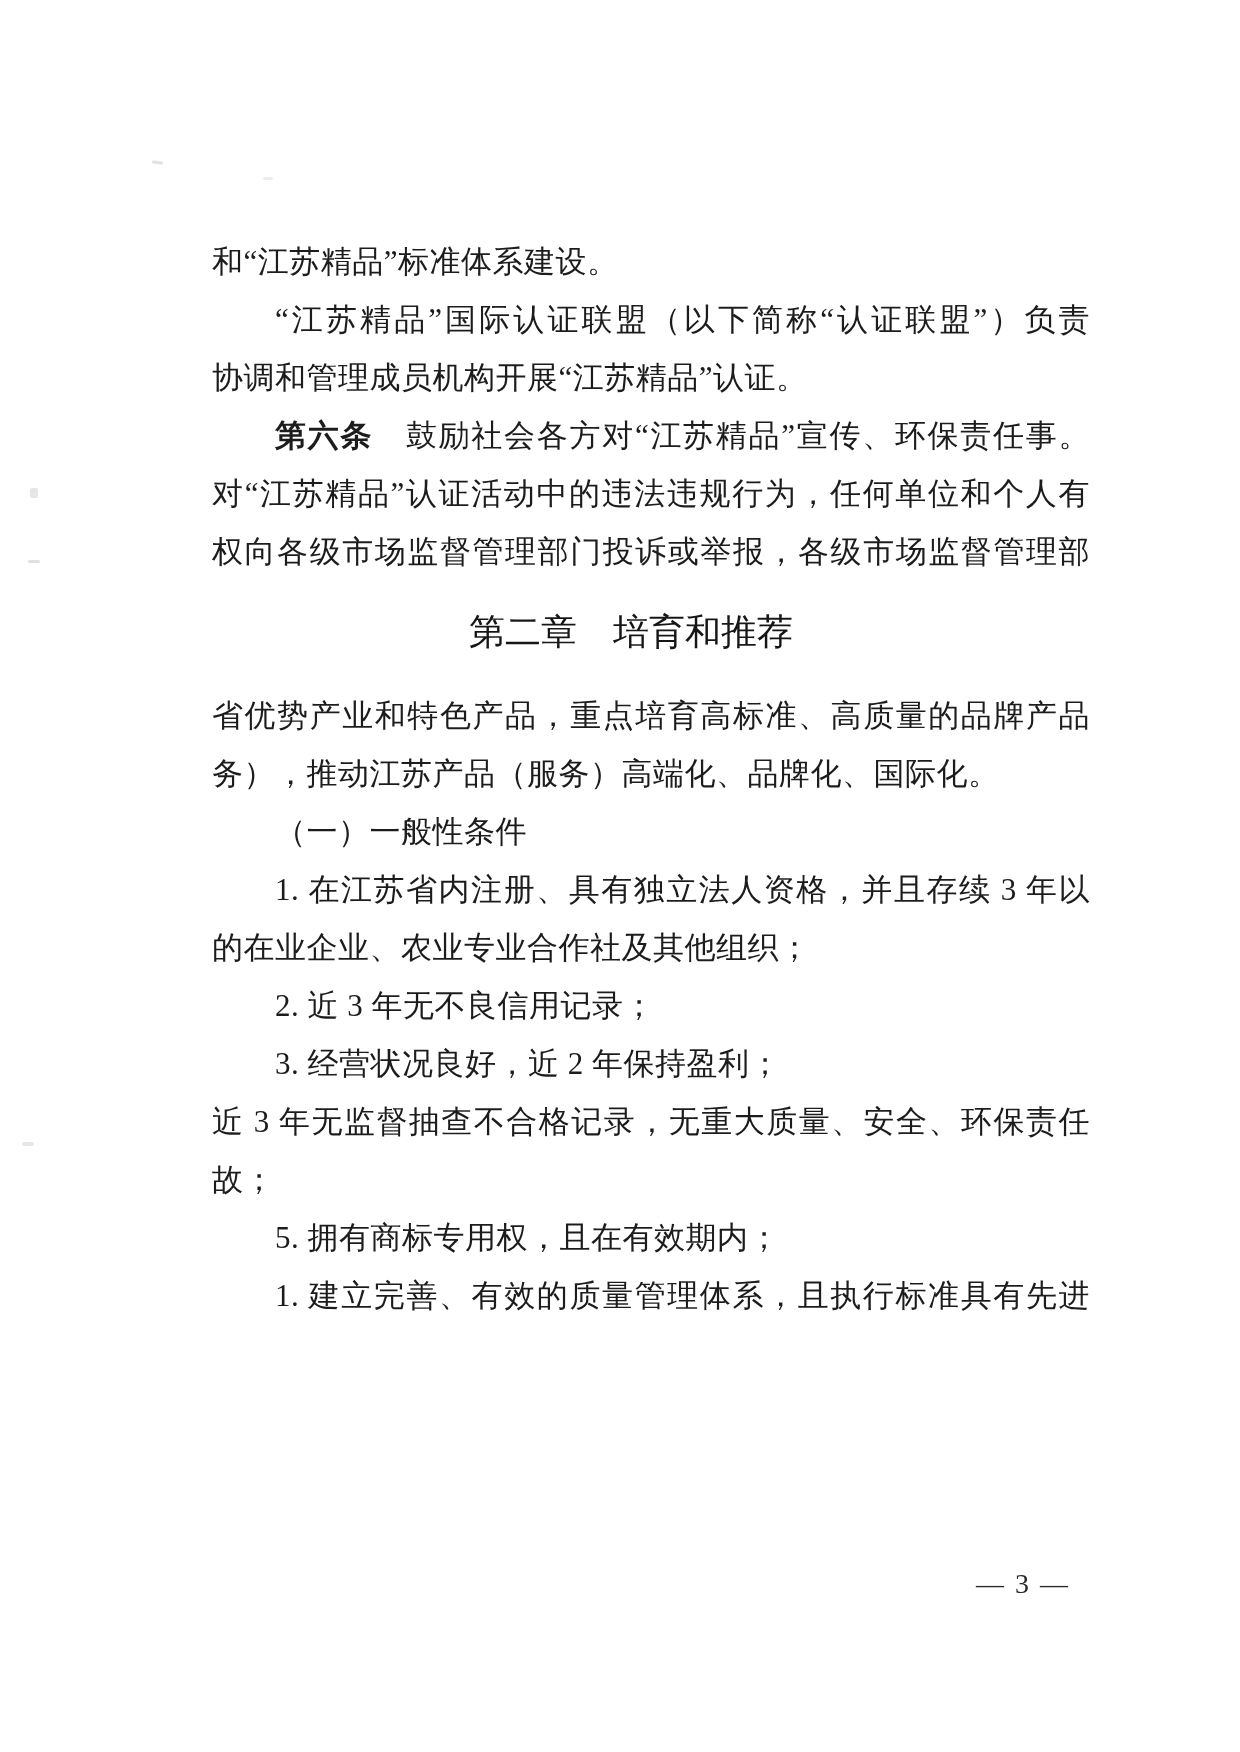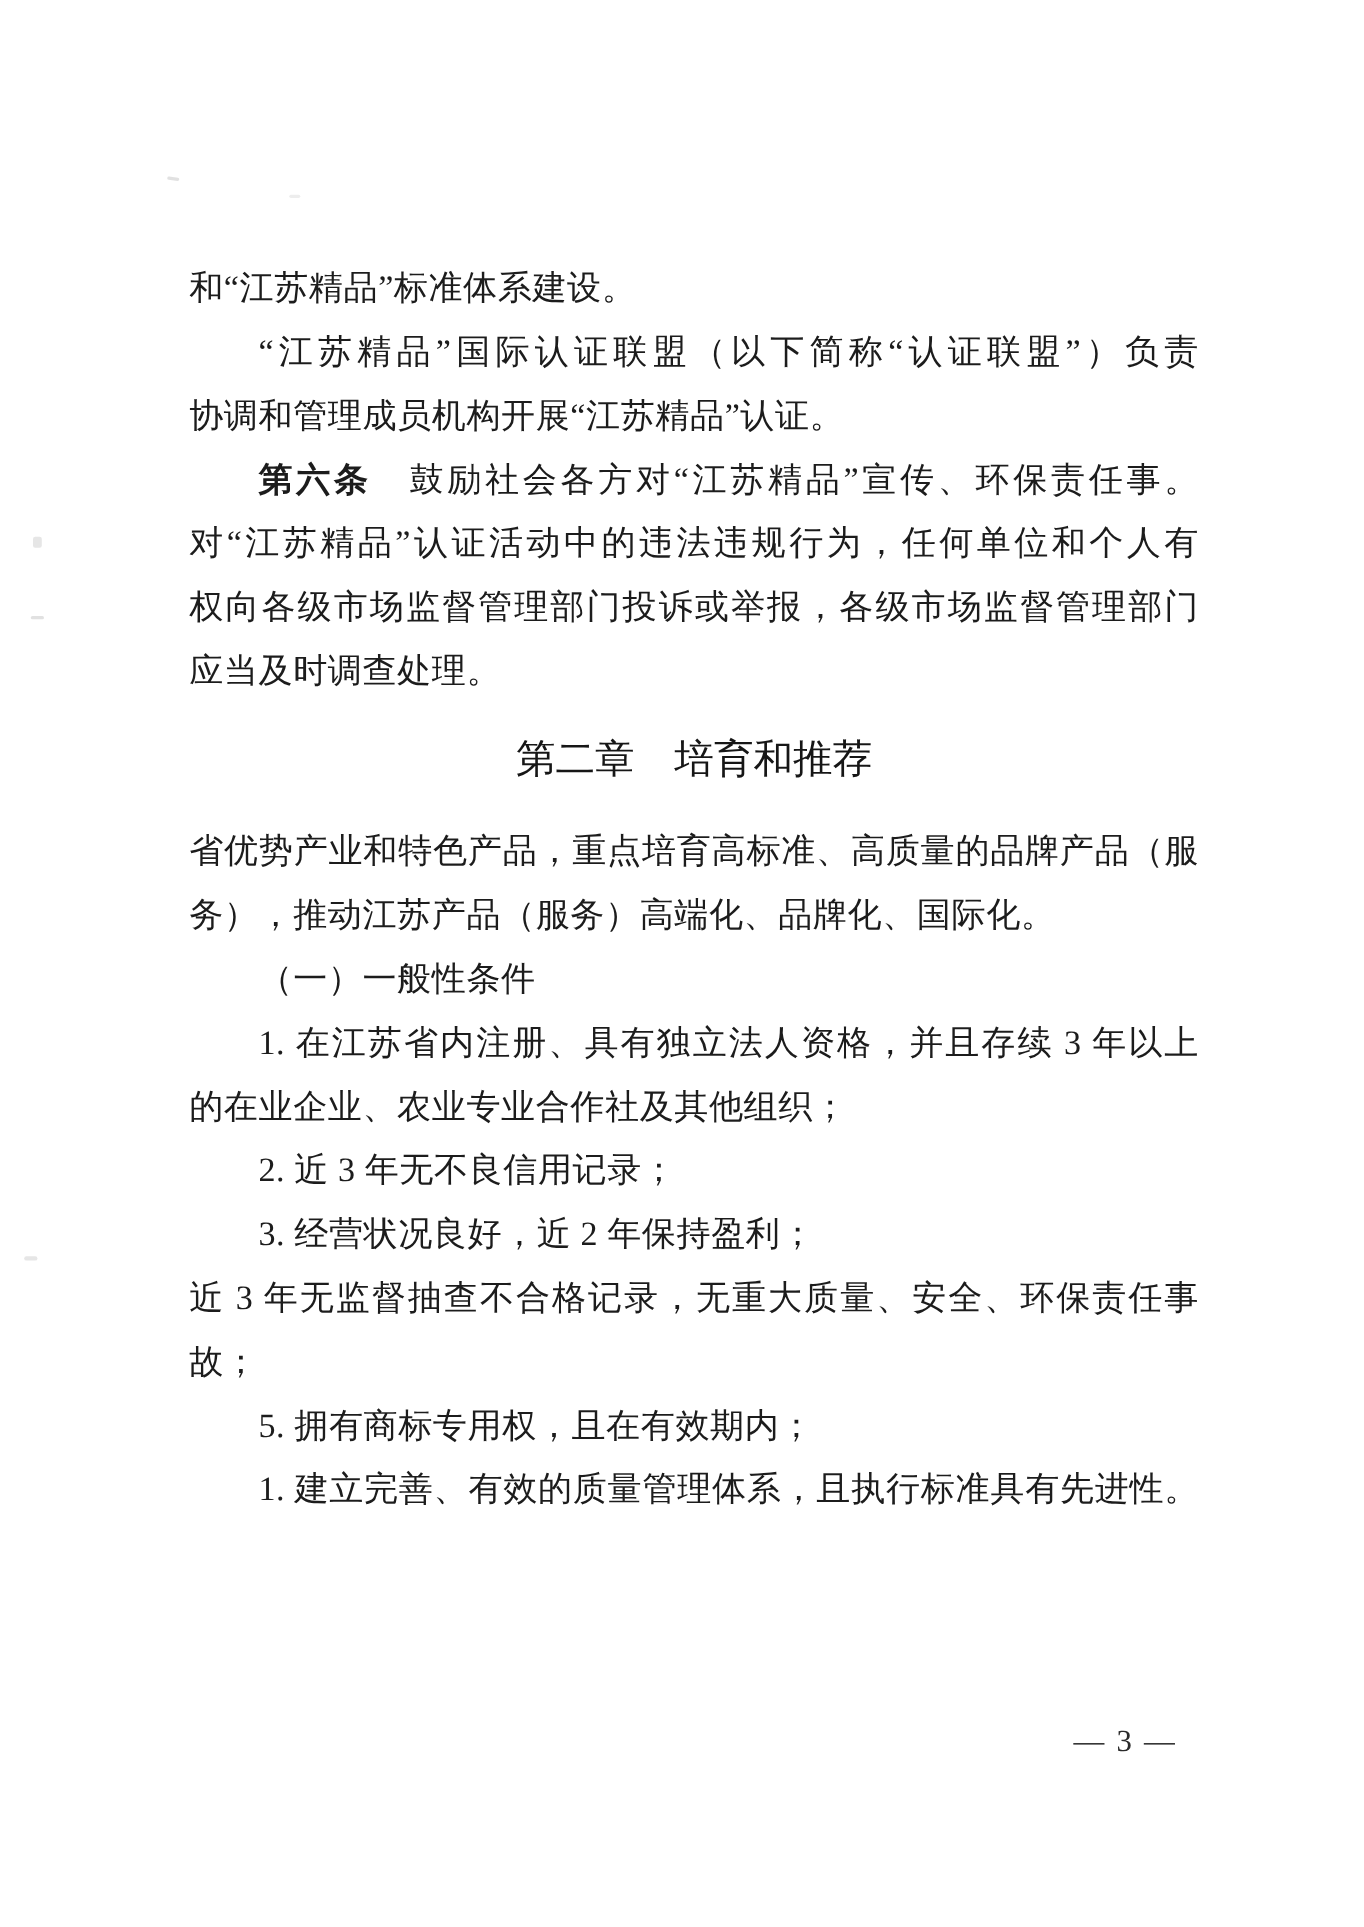--- a/index.html
+++ b/index.html
@@ -27,20 +27,21 @@
     width: 918px;
   }
   .line {
     height: 58px;
     line-height: 58px;
     font-size: 31px;
     letter-spacing: 0.5px;
     white-space: normal;
     overflow: hidden;
     text-align: left;
+    margin-left: 40px;
   }
   .line.indent { padding-left: 63px; }
   .line.full {
     text-align: justify;
     text-align-last: justify;
   }
   .bold {
     font-weight: 700;
     font-family: Liberation Mono, monospace;
   }
@@ -86,21 +87,20 @@
   <span class="artifact a4"></span>
   <span class="artifact a5"></span>
 
   <div class="content">
       <div class="line"><span>和“江苏精品”标准体系建设。</span></div>
       <div class="line indent full"><span>“江苏精品”国际认证联盟（以下简称“认证联盟”）负责</span></div>
       <div class="line"><span>协调和管理成员机构开展“江苏精品”认证。</span></div>
       <div class="line indent full"><span class="bold">第六条</span><span>　鼓励社会各方对“江苏精品”宣传、环保责任事。</span></div>
       <div class="line full"><span>对“江苏精品”认证活动中的违法违规行为，任何单位和个人有</span></div>
       <div class="line full"><span>权向各级市场监督管理部门投诉或举报，各级市场监督管理部门</span></div>
-      <div class="line"><span>应当及时调查处理。</span></div>
       <div class="heading">第二章　培育和推荐</div>
       <div class="line full"><span>省优势产业和特色产品，重点培育高标准、高质量的品牌产品（服</span></div>
       <div class="line"><span>务），推动江苏产品（服务）高端化、品牌化、国际化。</span></div>
       <div class="line indent"><span>（一）一般性条件</span></div>
       <div class="line indent full"><span>1. 在江苏省内注册、具有独立法人资格，并且存续 3 年以上</span></div>
       <div class="line"><span>的在业企业、农业专业合作社及其他组织；</span></div>
       <div class="line indent"><span>2. 近 3 年无不良信用记录；</span></div>
       <div class="line indent"><span>3. 经营状况良好，近 2 年保持盈利；</span></div>
       <div class="line full"><span>近 3 年无监督抽查不合格记录，无重大质量、安全、环保责任事</span></div>
       <div class="line"><span>故；</span></div>

